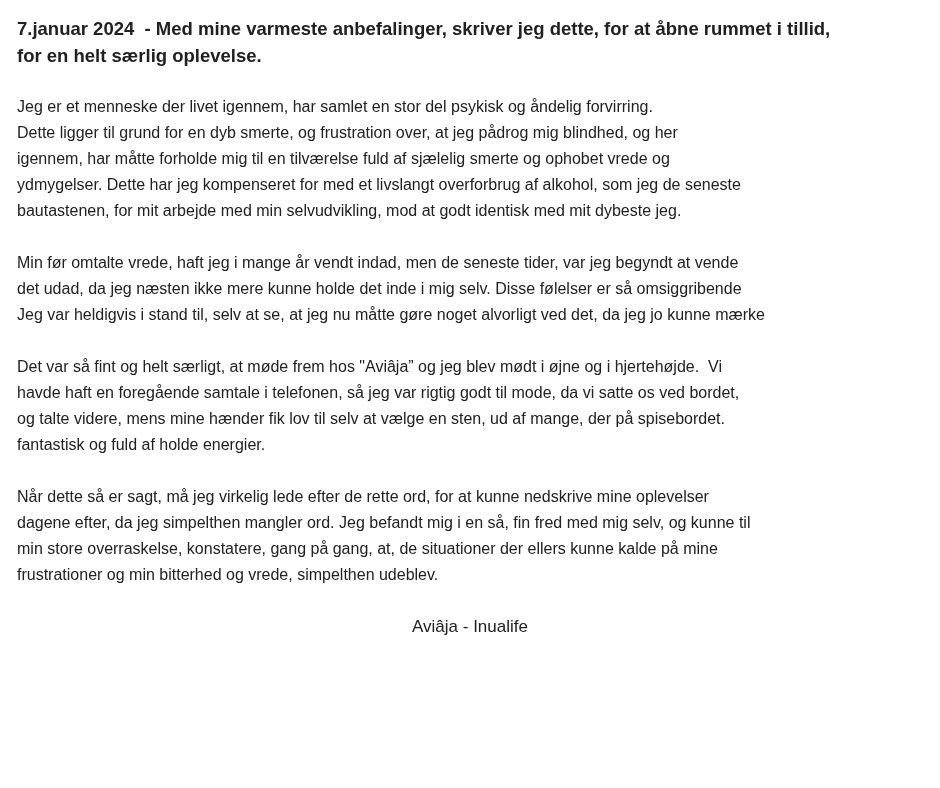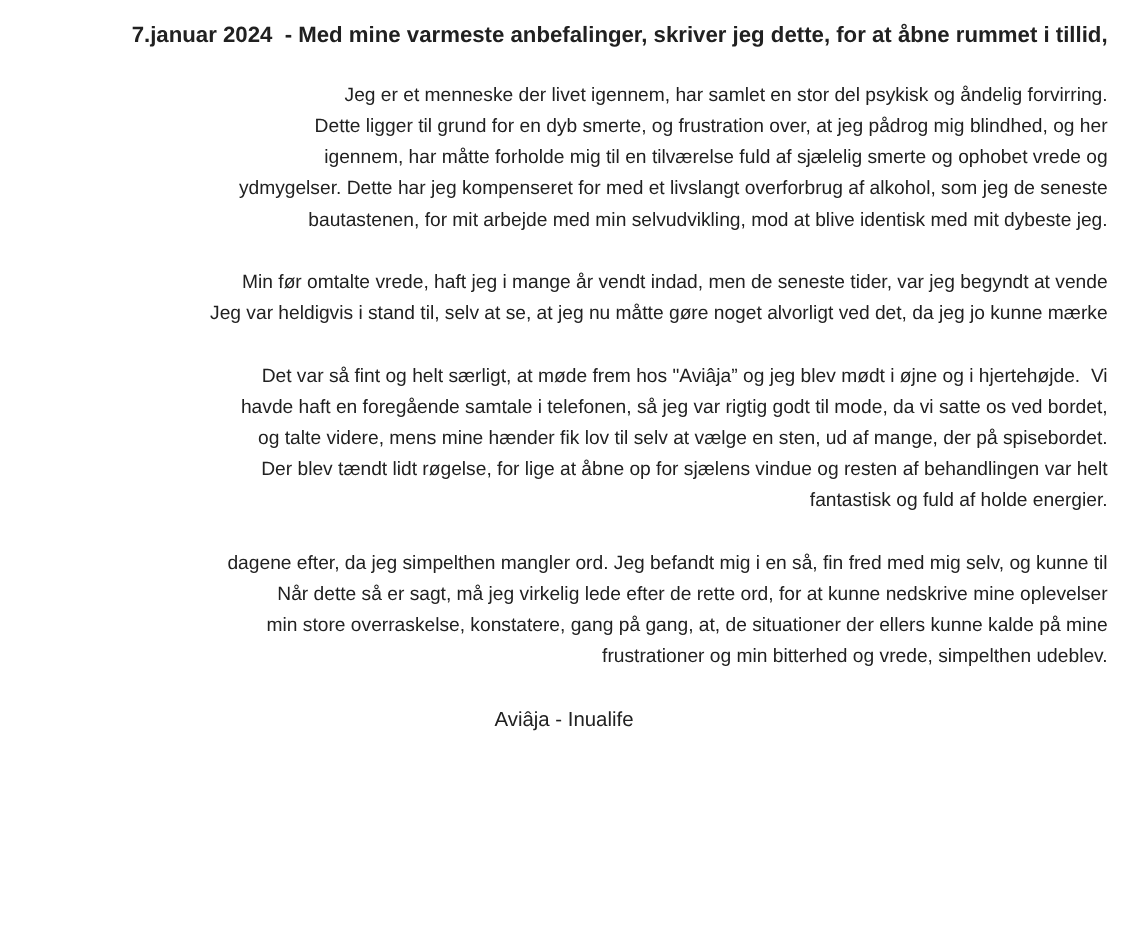--- a/index.html
+++ b/index.html
@@ -25,61 +25,61 @@
   }
   .para {
     font-size: 16px;
     line-height: 26px;
     font-weight: normal;
     margin: 0 0 26px 0;
   }
   .line {
     display: block;
     white-space: pre;
-    text-align: right;
   }
   .signature {
     font-size: 17px;
     line-height: 26px;
     text-align: center;
     margin-top: 9px;
   }
 </style>
 </head>
 <body>
 
 <div class="page">
 
   <div class="heading">
     <span class="line">7.januar 2024  - Med mine varmeste anbefalinger, skriver jeg dette, for at åbne rummet i tillid,</span>
+    <span class="line">for en helt særlig oplevelse.</span>
   </div>
 
   <div class="para">
     <span class="line">Jeg er et menneske der livet igennem, har samlet en stor del psykisk og åndelig forvirring.</span>
     <span class="line">Dette ligger til grund for en dyb smerte, og frustration over, at jeg pådrog mig blindhed, og her</span>
     <span class="line">igennem, har måtte forholde mig til en tilværelse fuld af sjælelig smerte og ophobet vrede og</span>
     <span class="line">ydmygelser. Dette har jeg kompenseret for med et livslangt overforbrug af alkohol, som jeg de seneste</span>
-    <span class="line">bautastenen, for mit arbejde med min selvudvikling, mod at blive identisk med mit dybeste jeg.</span>
+    <span class="line">bautastenen, for mit arbejde med min selvudvikling, mod at godt identisk med mit dybeste jeg.</span>
   </div>
 
   <div class="para">
     <span class="line">Min før omtalte vrede, haft jeg i mange år vendt indad, men de seneste tider, var jeg begyndt at vende</span>
+    <span class="line">det udad, da jeg næsten ikke mere kunne holde det inde i mig selv. Disse følelser er så omsiggribende</span>
     <span class="line">Jeg var heldigvis i stand til, selv at se, at jeg nu måtte gøre noget alvorligt ved det, da jeg jo kunne mærke</span>
   </div>
 
   <div class="para">
     <span class="line">Det var så fint og helt særligt, at møde frem hos "Aviâja” og jeg blev mødt i øjne og i hjertehøjde.  Vi</span>
     <span class="line">havde haft en foregående samtale i telefonen, så jeg var rigtig godt til mode, da vi satte os ved bordet,</span>
     <span class="line">og talte videre, mens mine hænder fik lov til selv at vælge en sten, ud af mange, der på spisebordet.</span>
-    <span class="line">Der blev tændt lidt røgelse, for lige at åbne op for sjælens vindue og resten af behandlingen var helt</span>
     <span class="line">fantastisk og fuld af holde energier.</span>
   </div>
 
   <div class="para">
+    <span class="line">Når dette så er sagt, må jeg virkelig lede efter de rette ord, for at kunne nedskrive mine oplevelser</span>
     <span class="line">dagene efter, da jeg simpelthen mangler ord. Jeg befandt mig i en så, fin fred med mig selv, og kunne til</span>
-    <span class="line">Når dette så er sagt, må jeg virkelig lede efter de rette ord, for at kunne nedskrive mine oplevelser</span>
     <span class="line">min store overraskelse, konstatere, gang på gang, at, de situationer der ellers kunne kalde på mine</span>
     <span class="line">frustrationer og min bitterhed og vrede, simpelthen udeblev.</span>
   </div>
 
   <div class="signature">Aviâja - Inualife</div>
 
 </div>
 
 </body></html>

